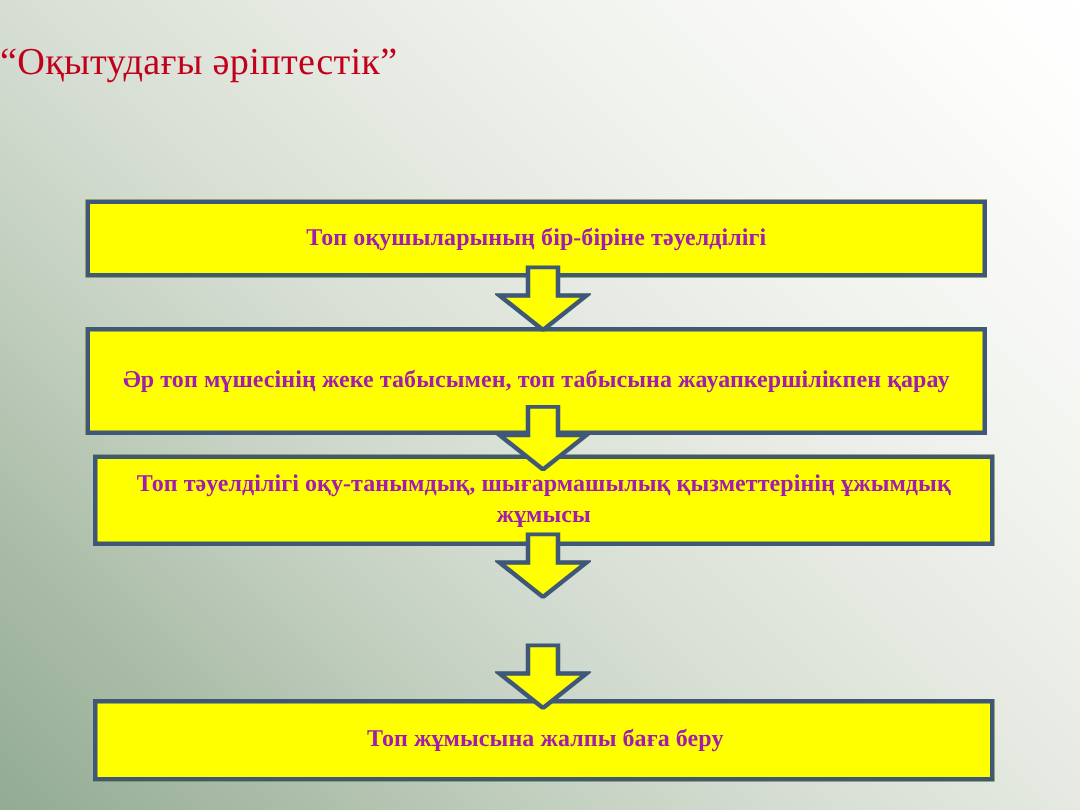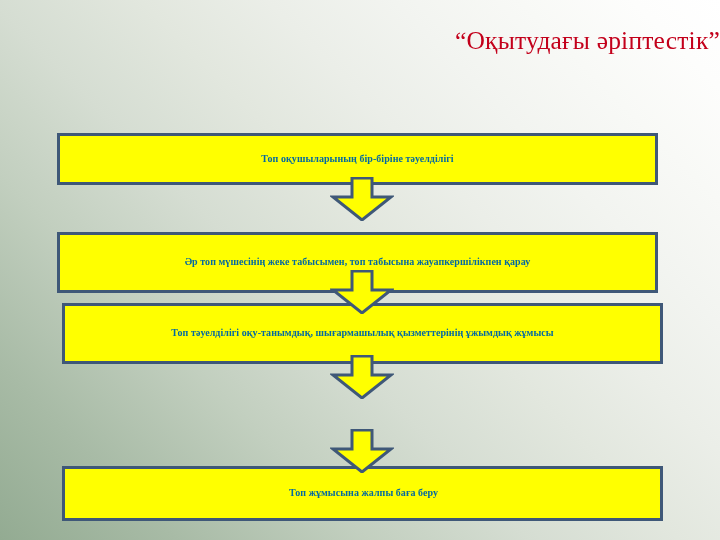--- a/index.html
+++ b/index.html
@@ -34,21 +34,21 @@
         #ffffff 100%);
     overflow: hidden;
   }
 
   
   #title-block {
     position: absolute;
     left: 0;
     top: 26px;
     width: 720px;
-    text-align: right;
+    text-align: left;
     line-height: 1.16;
   }
   .title-line {
     display: block;
     color: #C3001B;
     font-family: "Liberation Serif", "DejaVu Serif", serif;
     font-size: 25.5px;
     font-weight: 400;
     letter-spacing: 0.2px;
     white-space: nowrap;
@@ -63,31 +63,31 @@
     display: flex;
     align-items: center;
     justify-content: center;
     padding: 2px 10px;
     z-index: 1;
   }
   .flow-box .box-text {
     display: block;
     width: 100%;
     text-align: center;
-    color: #0369a1;
+    color: #a21caf;
     font-family: "Liberation Serif", "DejaVu Serif", serif;
-    font-size: 10px;
+    font-size: 16px;
     font-weight: 700;
     line-height: 1.28;
     letter-spacing: 0.05px;
   }
 
   
   #box-1 { left: 57px;  top: 133px; width: 601px; height: 52px; }
-  #box-2 { left: 57px;  top: 218px; width: 601px; height: 61px; margin-top: 14px; }
+  #box-2 { left: 57px;  top: 218px; width: 601px; height: 72px; }
   #box-3 { left: 62px;  top: 303px; width: 601px; height: 61px; }
   #box-4 { left: 62px;  top: 381px; width: 601px; height: 56px; }
   #box-5 { left: 62px;  top: 466px; width: 601px; height: 55px; padding-left: 12px; }
 
   
   .flow-arrow {
     position: absolute;
     width: 64px;
     height: 44px;
     left: 330px;

